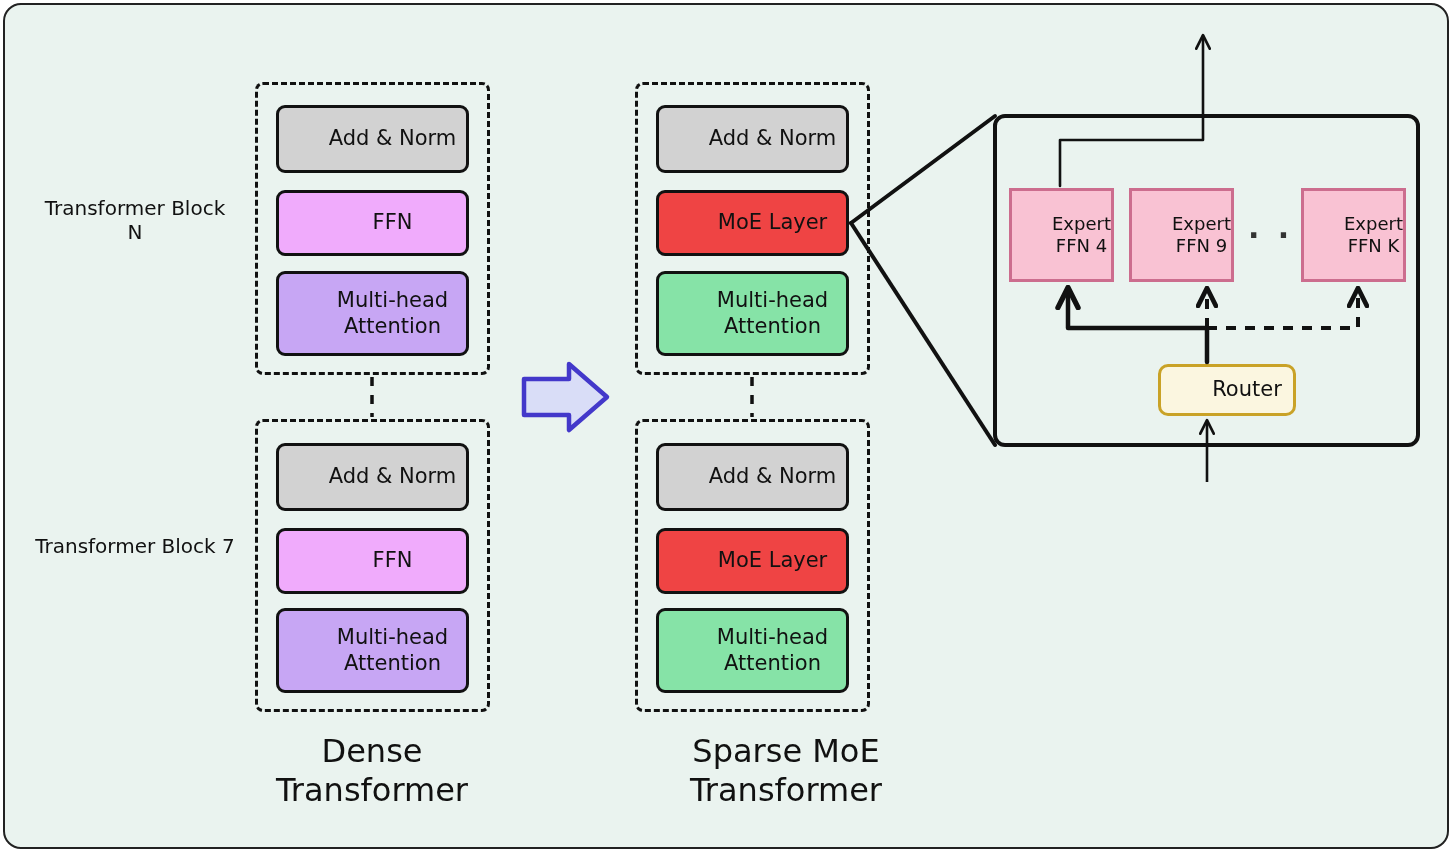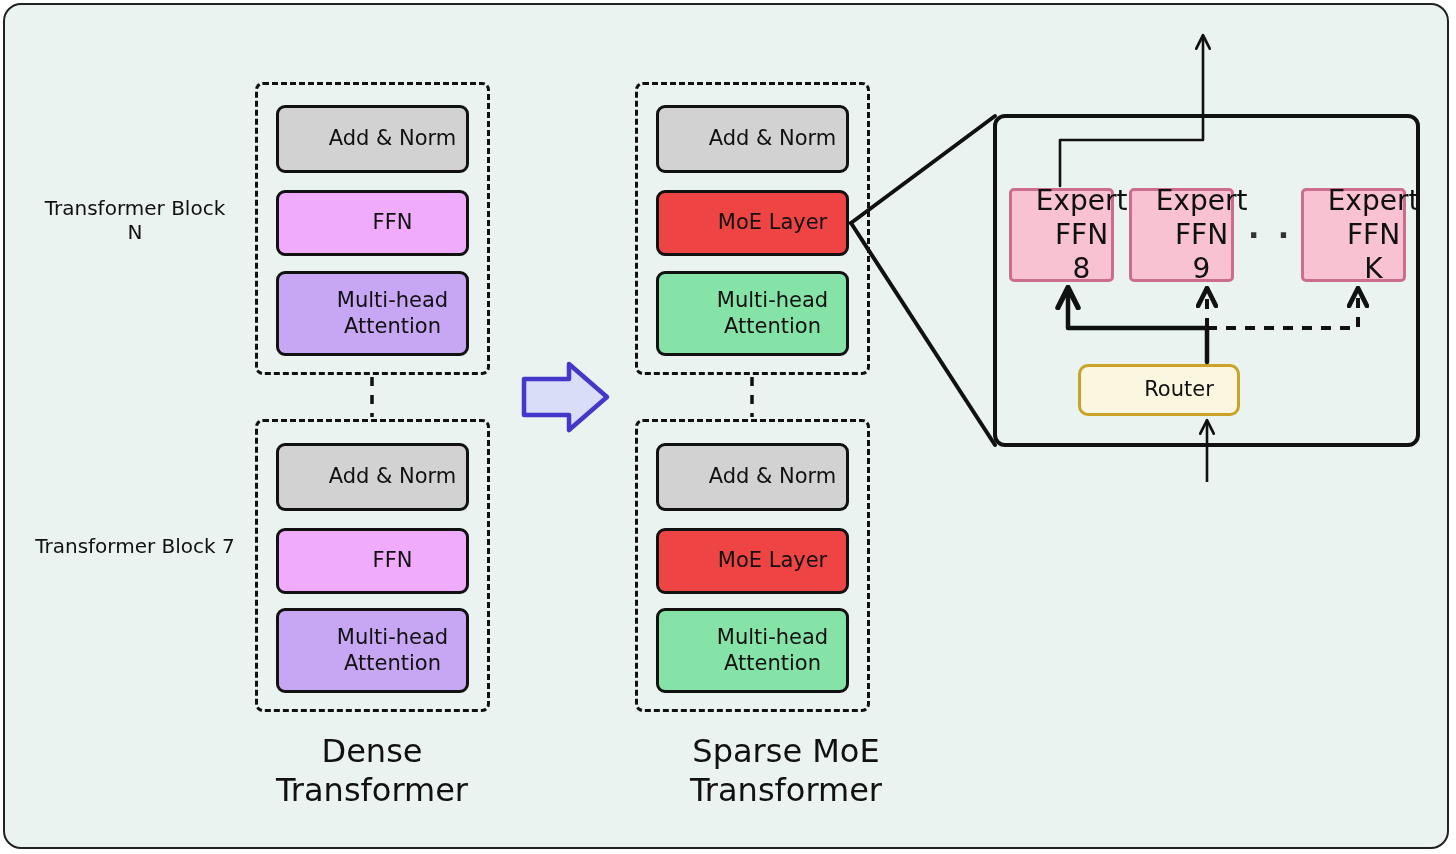--- a/index.html
+++ b/index.html
@@ -94,22 +94,22 @@
     width: 427px;
     height: 333px;
     box-sizing: border-box;
     border: 4px solid #111111;
     border-radius: 12px;
     background: #eaf3ef;
   }
   .expert {
     border: 3px solid #cc6d8e;
     background: #f9c2d3;
-    border-radius: 5px;
-    font-size: 28px;
+    border-radius: 0;
+    font-size: 18px;
   }
   .router {
     border: 3px solid #c9a227;
     background: #fbf6e0;
     border-radius: 10px;
     font-size: 21px;
   }
   .ellipsis {
     position: absolute;
     font-size: 30px;
@@ -193,33 +193,33 @@
 
   <div class="col-label" style="left:686px; top:732px; width:200px;">
     <span>Sparse MoE</span>
     <span>Transformer</span>
   </div>
 
   <div class="moe-panel"></div>
 
   <div class="node expert" style="left:1009px; top:188px; width:105px; height:94px; flex-direction:column;">
     <span>Expert</span>
-    <span>FFN 8</span>
+    <span>FFN 4</span>
   </div>
   <div class="node expert" style="left:1129px; top:188px; width:105px; height:94px; flex-direction:column;">
     <span>Expert</span>
     <span>FFN 9</span>
   </div>
   <div class="ellipsis" style="left:1248px; top:218px;">· · ·</div>
   <div class="node expert" style="left:1301px; top:188px; width:105px; height:94px; flex-direction:column;">
     <span>Expert</span>
     <span>FFN K</span>
   </div>
 
-  <div class="node router" style="left:1078px; top:364px; width:162px; height:52px;">
+  <div class="node router" style="left:1158px; top:364px; width:138px; height:52px;">
     <span>Router</span>
   </div>
 
   <svg class="overlay" viewBox="0 0 1456 854">
     <defs>
       <marker id="arrowThin" viewBox="0 0 10 10" refX="8.5" refY="5" markerWidth="6.5" markerHeight="6.5" orient="auto-start-reverse">
         <path d="M 1 1 L 9 5 L 1 9" fill="none" stroke="#111111" stroke-width="1.6" stroke-linecap="round" stroke-linejoin="round"></path>
       </marker>
       <marker id="arrowThick" viewBox="0 0 10 10" refX="7.2" refY="5" markerWidth="5.6" markerHeight="5.6" orient="auto-start-reverse">
         <path d="M 1 1 L 9 5 L 1 9" fill="none" stroke="#111111" stroke-width="2.1" stroke-linecap="round" stroke-linejoin="round"></path>

